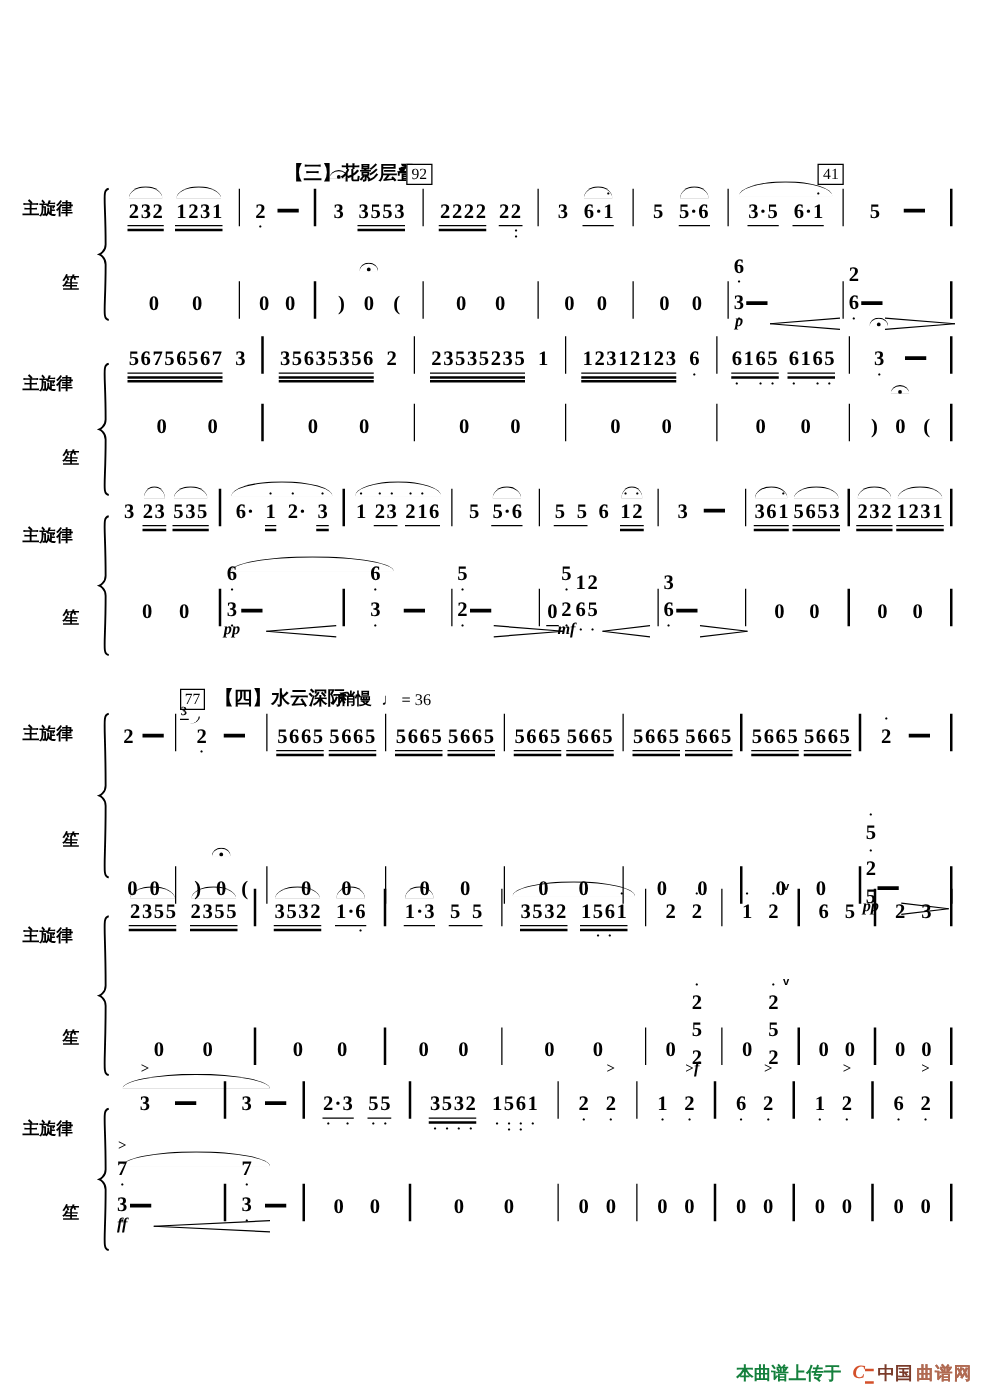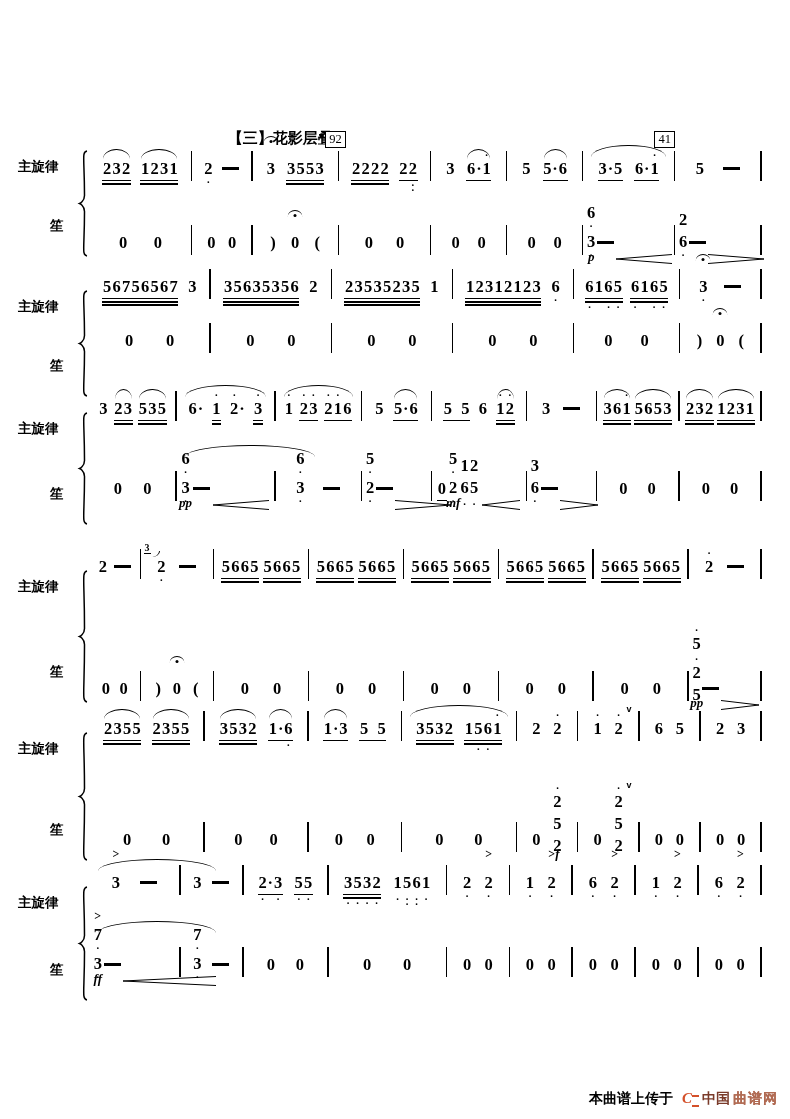--- a/index.html
+++ b/index.html
@@ -55,21 +55,21 @@
                    margin-left:-1.5px;background:#000;border-radius:50%;}
   .br-mark{position:absolute;top:-4px;right:-8px;font:bold 9px "Liberation Sans",sans-serif;}
   .grace{position:absolute;top:-4px;left:-13px;font:bold 10px "Liberation Serif",serif;
          border-bottom:1.3px solid #000;padding:0 1px;}
   .grace::after{content:"";position:absolute;top:9px;left:8px;width:7px;height:6px;
                 border-right:1.3px solid #000;border-radius:0 0 100% 0;}
   .hp{display:flex;align-items:flex-end;margin-bottom:1px;}
   .footer{position:absolute;top:1038px;left:0;width:100%;text-align:center;
           font-size:14px;letter-spacing:1px;}
   .watermark{position:absolute;top:1090px;right:12px;font-size:14px;display:flex;align-items:center;gap:3px;}
-  .wm-prefix{color:#000000;font-weight:bold;}
+  .wm-prefix{color:#15803d;font-weight:bold;}
   .wm-logo{display:inline-block;position:relative;width:17px;height:16px;margin-left:6px;}
   .wm-c{position:absolute;left:0;top:-1px;font:bold italic 15px "Liberation Serif",serif;color:#d4502a;}
   .wm-lines{position:absolute;right:0;top:4px;width:7px;height:8px;
             border-top:2px solid #d4502a;border-bottom:2px solid #d4502a;}
   .wm-cn{color:#7a3b2a;font-weight:bold;}
   .wm-site{color:#b06a52;font-weight:bold;letter-spacing:1px;text-shadow:0 0 0 #b06a52;}
 </style>
 </head>
 <body>
 
@@ -1801,20 +1801,26 @@
           </div>
           <div class="bar"></div>
         </div>
         <span class="lbl" style="left: 18px; top: 32px;">主旋律</span>
         <span class="lbl" style="left: 50px; top: 97px;">笙</span>
         <span class="brace" style="top: 24px;"><svg width="14" height="113">
             <path d="M11,1 C5.5,2 8.5,8 8.5,48.5 C8.5,54.5 3.5,56.5 3.5,56.5 C3.5,56.5 8.5,58.5 8.5,64.5 C8.5,105 5.5,111 11,112" fill="none" stroke="#000" stroke-width="1.5"></path>
           </svg></span>
       </div>
       <div class="sys" style="top: 546px;">
+        <div class="hdr">
+          <span class="mk box" style="left: 8%;">77</span>
+          <span class="mk title" style="left: 12.2%;">【四】水云深际</span>
+          <span class="mk text" style="left: 27%;">稍慢</span>
+          <span class="mk tempo" style="left: 32%;">♩ = 36</span>
+        </div>
         <div class="row">
           <div class="m" style="flex-grow: 5; flex-basis: 0%;">
             <div class="tok">
               <div class="part">
                 <div class="pa std" style="grid-template-columns: 9.5px;">
                   <span></span>
                 </div>
                 <div class="pg" style="grid-template-columns: 9.5px;">
                   <span class="cc">2</span>
                 </div>

